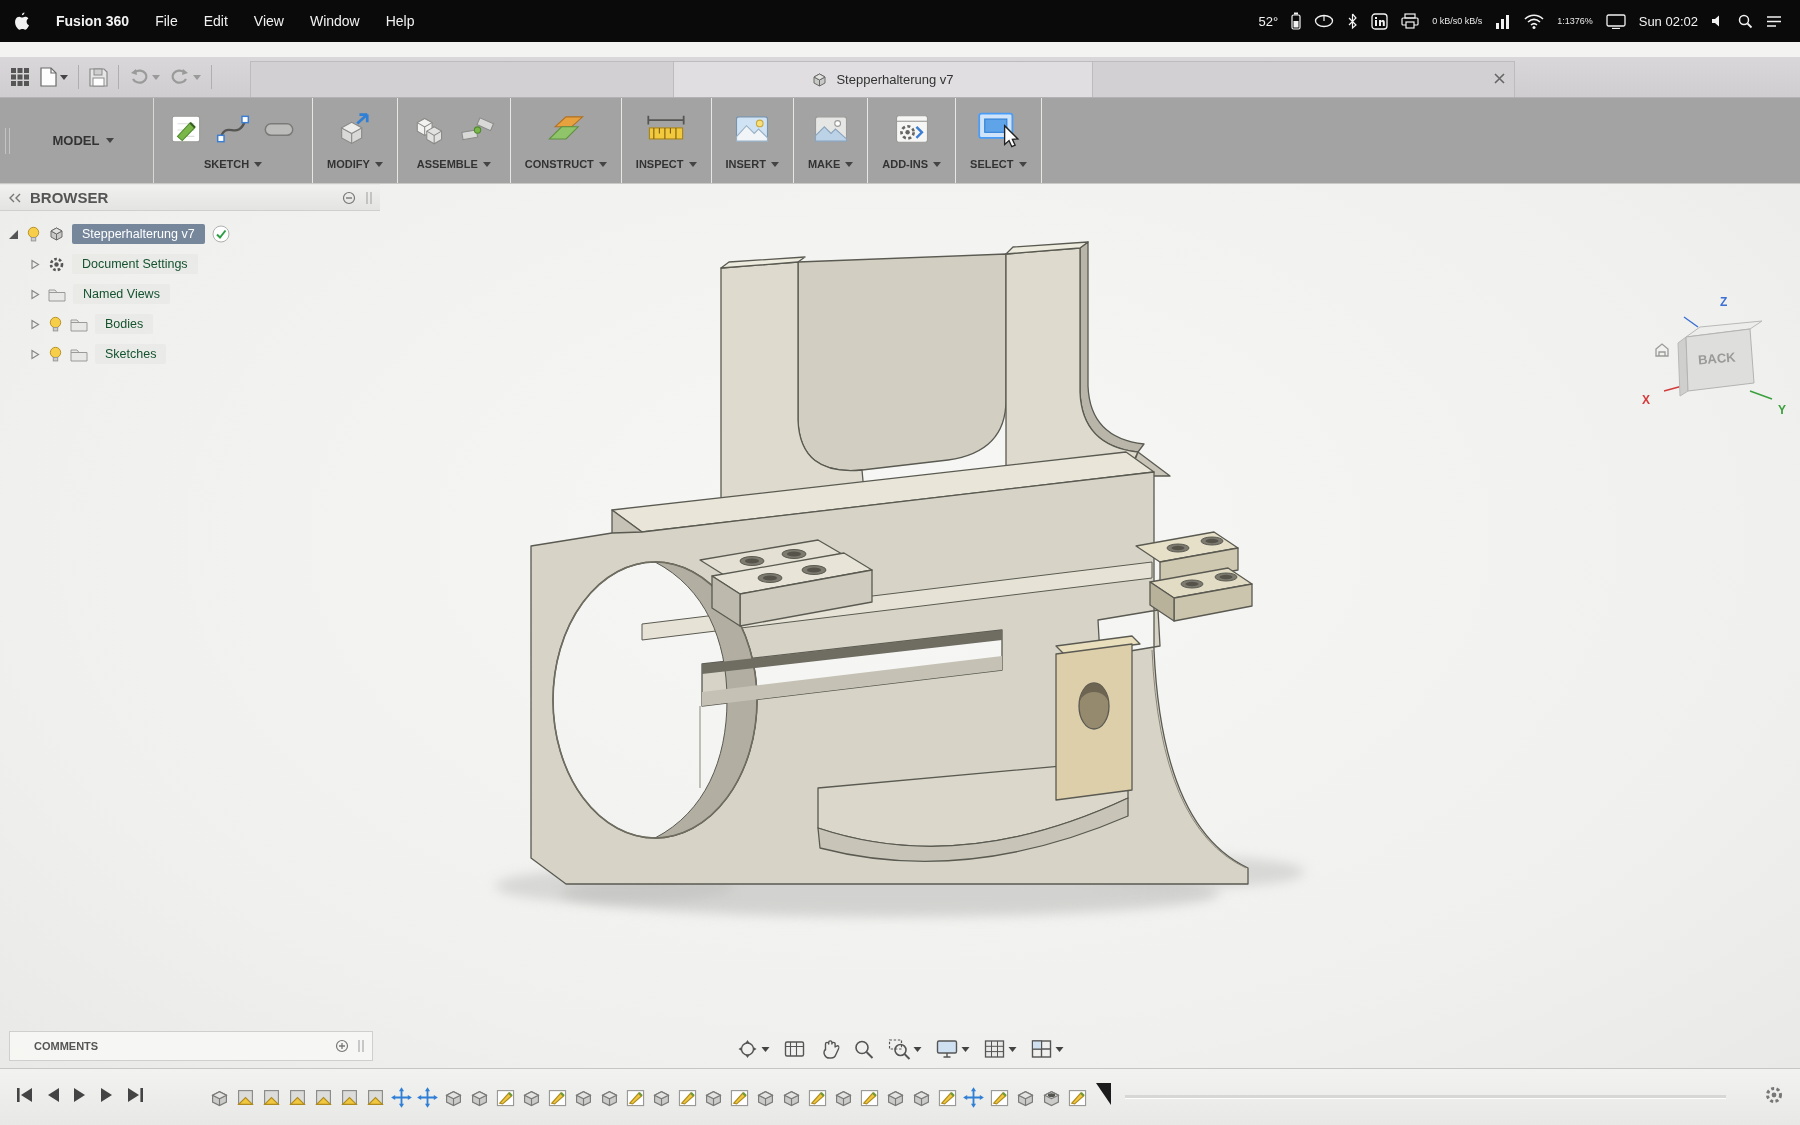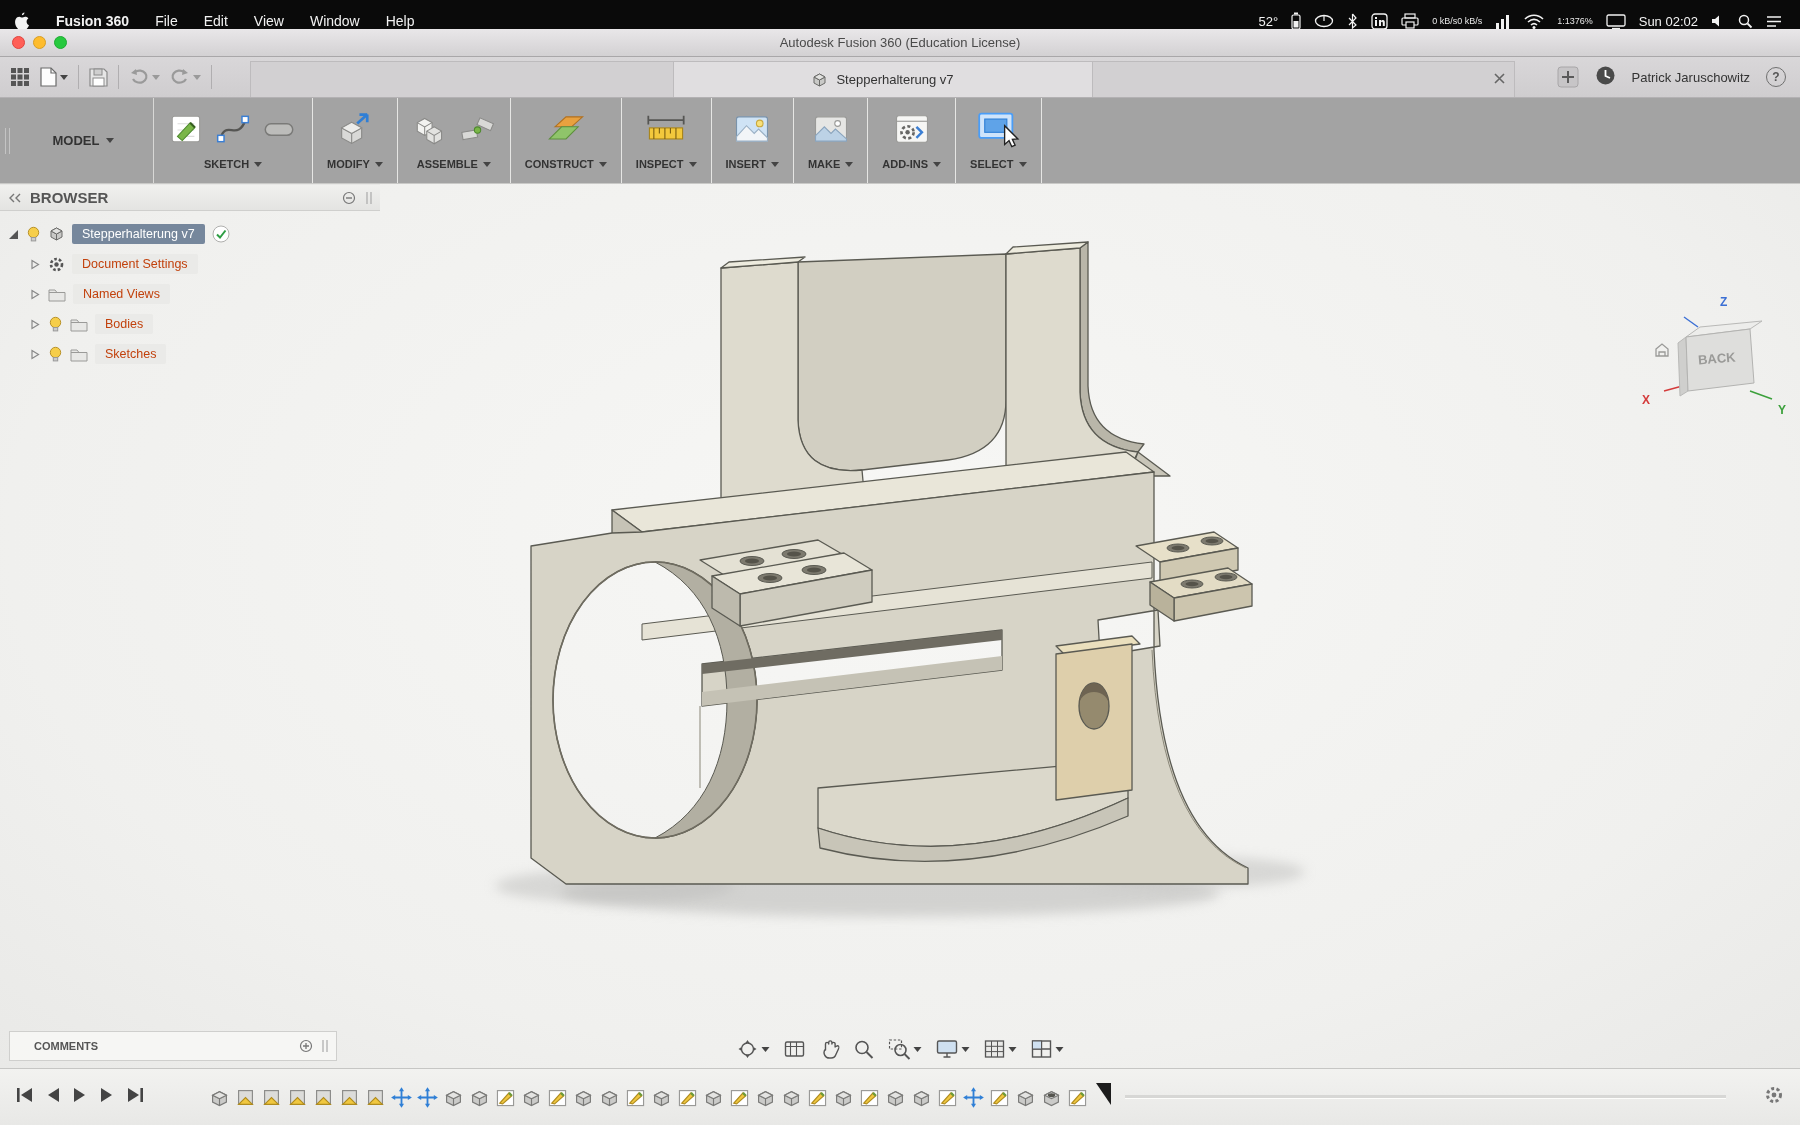--- a/index.html
+++ b/index.html
@@ -66,33 +66,33 @@
 
   
   .browser { position:absolute; left:0; top:0; width:380px; }
   .br-header { height:27px; background:linear-gradient(#f0f0ee,#e4e4e2); border-bottom:1px solid #cfcfcd; border-top:1px solid #e8e8e6;
                display:flex; align-items:center; font-size:15px; font-weight:bold; color:#555; }
   .br-header .ttl { margin-left:8px; }
   .br-hicons { margin-left:auto; display:flex; align-items:center; gap:10px; padding-right:8px; }
   .br-tree { padding:8px 0 0 8px; }
   .br-row { display:flex; align-items:center; height:30px; gap:7px; }
   .br-row.child { padding-left:22px; }
-  .chip { background:rgba(233,233,231,0.95); border-radius:2px; padding:3px 10px; font-size:12.5px; color:#c2410c; }
+  .chip { background:rgba(233,233,231,0.95); border-radius:2px; padding:3px 10px; font-size:12.5px; color:#14532d; }
   .chip.selected { background:#76879c; color:#fff; }
   .disc { width:11px; height:11px; flex:0 0 auto; }
 
   
   .viewcube { position:absolute; top:115px; right:14px; width:140px; height:120px; z-index:40; }
   .vc-label { position:absolute; font-size:12px; font-weight:bold; }
   .vc-z { color:#3b6fd4; top:-4px; left:74px; }
   .vc-x { color:#d43b3b; bottom:12px; left:-4px; }
   .vc-y { color:#3ba03b; bottom:2px; right:0px; }
 
   
-  .comments { position:absolute; left:9px; bottom:7px; width:328px; height:30px; background:rgba(246,246,244,0.92);
+  .comments { position:absolute; left:9px; bottom:7px; width:364px; height:30px; background:rgba(246,246,244,0.92);
               border:1px solid #cfcfcd; display:flex; align-items:center; font-size:11px; font-weight:bold; color:#555; }
   .comments .ttl { margin-left:24px; }
   .comments .cicons { margin-left:auto; display:flex; gap:9px; align-items:center; padding-right:8px; }
   .navbar { position:absolute; left:50%; transform:translateX(-50%); bottom:8px; display:flex; align-items:center; gap:14px; }
   .nav-item { display:flex; align-items:center; gap:3px; }
 
   
   .timeline { position:absolute; top:1068px; left:0; right:0; height:57px; background:linear-gradient(#f2f2f0,#e8e8e6);
               border-top:1px solid #c6c6c4; }
   .pb { position:absolute; left:16px; top:0; height:100%; display:flex; align-items:center; gap:13px; }
@@ -230,28 +230,20 @@
           </svg>
       </span>
       <span class="mb-ic">
         <svg width="16" height="13" viewBox="0 0 16 13">
             <path d="M1,2 H15 M1,6.5 H15 M1,11 H10" stroke="#f2f2f2" stroke-width="1.6"></path>
           </svg>
       </span>
     </div>
   </div>
 
-  <div class="titlebar">
-    <div class="tl-dots">
-      <span class="dot red"></span>
-      <span class="dot yellow"></span>
-      <span class="dot green"></span>
-    </div>
-    <span>Autodesk Fusion 360 (Education License)</span>
-  </div>
 
   <div class="tabbar">
     <div class="tb-left">
       <span class="tb-btn">
         <svg width="20" height="20" viewBox="0 0 20 20">
             <g fill="#555">
               <rect x="1" y="1" width="5" height="5"></rect>
               <rect x="7.5" y="1" width="5" height="5"></rect>
               <rect x="14" y="1" width="5" height="5"></rect>
               <rect x="1" y="7.5" width="5" height="5"></rect>
@@ -305,36 +297,20 @@
           </svg>
         <span>Stepperhalterung v7</span>
       </div>
       <span class="tab-close">
         <svg width="13" height="13" viewBox="0 0 13 13">
             <path d="M2,2 L11,11 M11,2 L2,11" stroke="#666" stroke-width="1.6"></path>
           </svg>
       </span>
     </div>
 
-    <div class="tb-right">
-      <span class="plus-btn">
-        <svg width="22" height="22" viewBox="0 0 22 22">
-            <rect x="1" y="1" width="20" height="20" rx="3" fill="#c7c5c7" stroke="#a8a6a8"></rect>
-            <path d="M11,5 L11,17 M5,11 L17,11" stroke="#5a5a5a" stroke-width="2"></path>
-          </svg>
-      </span>
-      <span>
-        <svg width="21" height="21" viewBox="0 0 21 21">
-            <circle cx="10.5" cy="10.5" r="9" fill="#4a4a4a"></circle>
-            <path d="M10.5,5 L10.5,11 L15,13" stroke="#fff" stroke-width="1.8" fill="none"></path>
-          </svg>
-      </span>
-      <span class="tb-user">Patrick Jaruschowitz</span>
-      <span class="help-circle">?</span>
-    </div>
   </div>
 
   <div class="ribbon">
     <div class="rib-grip">
         <i></i>
         <i></i>
       </div>
     <div class="model-box">
       <span>MODEL</span>
       <span class="caret"></span>

